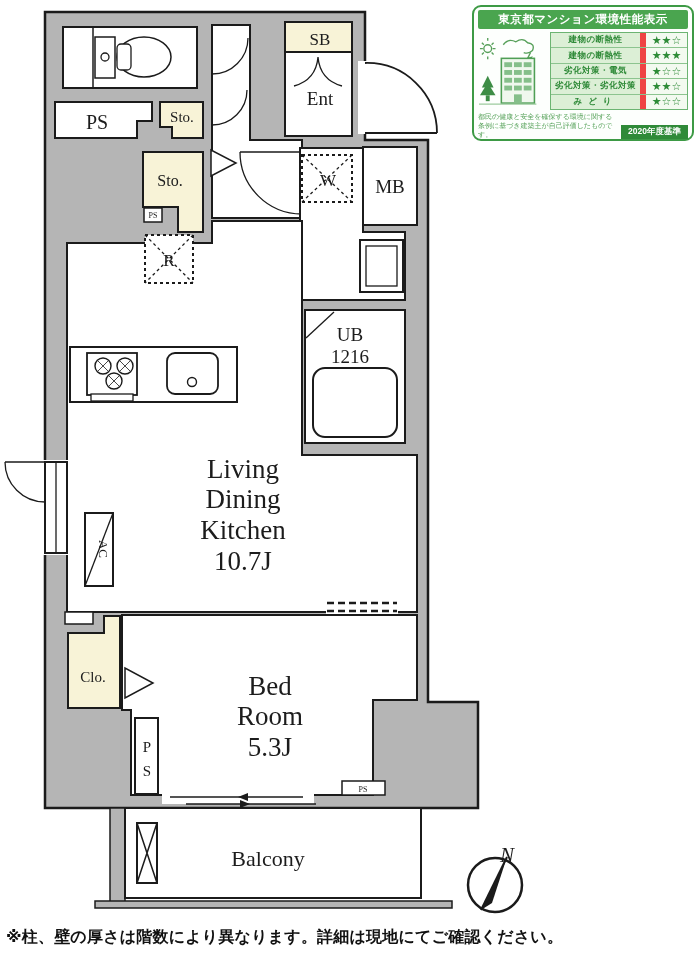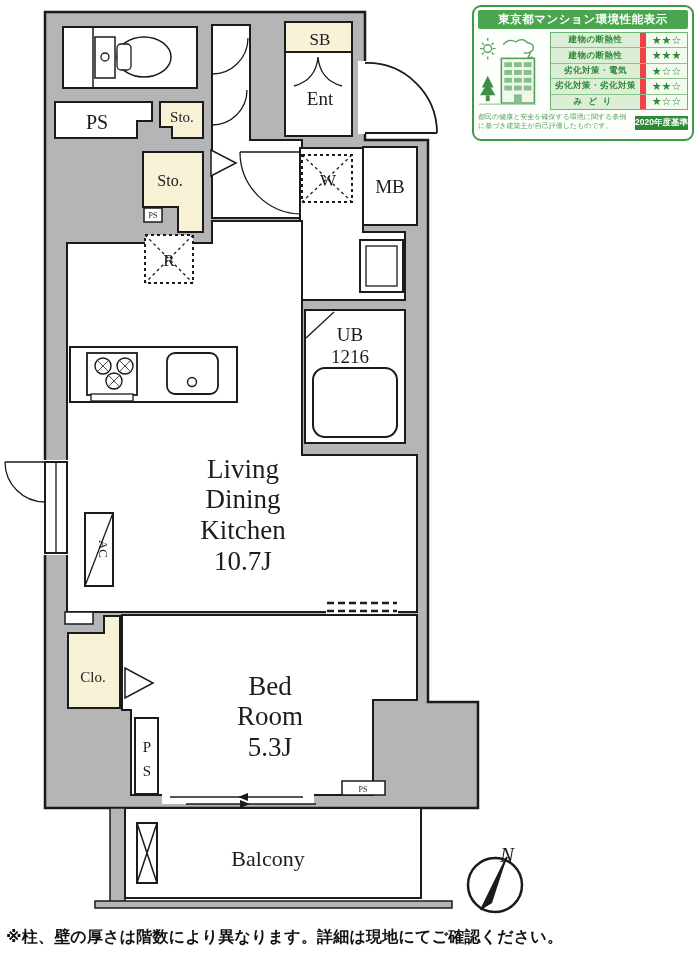--- a/index.html
+++ b/index.html
@@ -18,21 +18,21 @@
   .cert-row{flex:1;display:flex;border-bottom:1px solid #8cc48f;min-height:0;}
   .cert-row:last-child{border-bottom:none;}
   .cert-lbl{flex:1;font-size:8.5px;font-weight:600;color:#2f8a38;background:#dcefd6;
         display:flex;align-items:center;justify-content:center;letter-spacing:0.5px;
         border-right:6px solid #ef4444;white-space:nowrap;overflow:hidden;}
   .cert-row:nth-child(5) .cert-lbl{letter-spacing:6px;}
   .cert-stars{width:41px;flex:none;font-size:11px;color:#2e8b37;display:flex;align-items:center;
         justify-content:center;letter-spacing:0;}
   .cert-foot{display:flex;align-items:flex-end;margin-top:2px;gap:3px;}
   .cert-foot-text{flex:1;font-size:7px;color:#55a158;line-height:1.3;}
-  .cert-badge{background:#2f8a38;color:#fff;font-size:8.5px;font-weight:700;padding:1px 0;
+  .cert-badge{background:#2f8a38;color:#fff;font-size:8.5px;font-weight:700;padding:1px 7px;
         white-space:nowrap;flex:none;}
 
   
   .footnote{position:absolute;left:6px;top:927px;width:600px;font-size:16px;font-weight:700;
         color:#111;letter-spacing:0.2px;white-space:nowrap;}
 
   
   text{fill:#1c1c1c;font-family:"Liberation Serif","DejaVu Serif",serif;}
   .t-big{font-size:27px;}
   .t-med{font-size:19px;}

